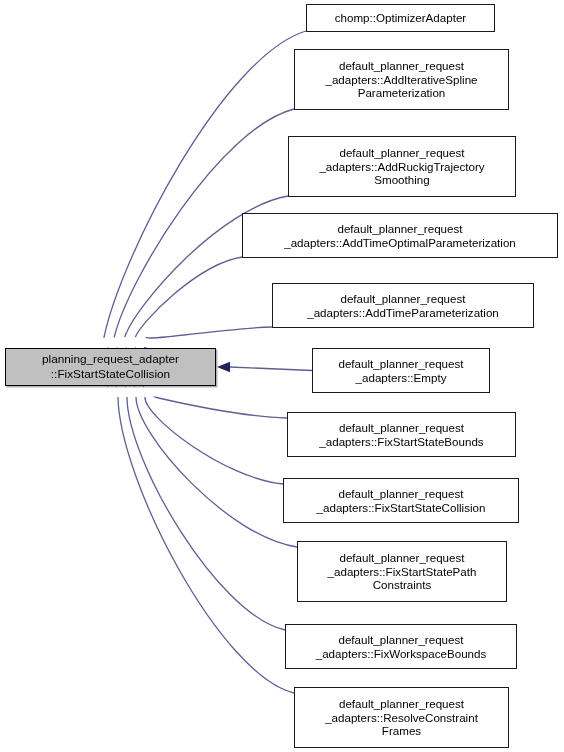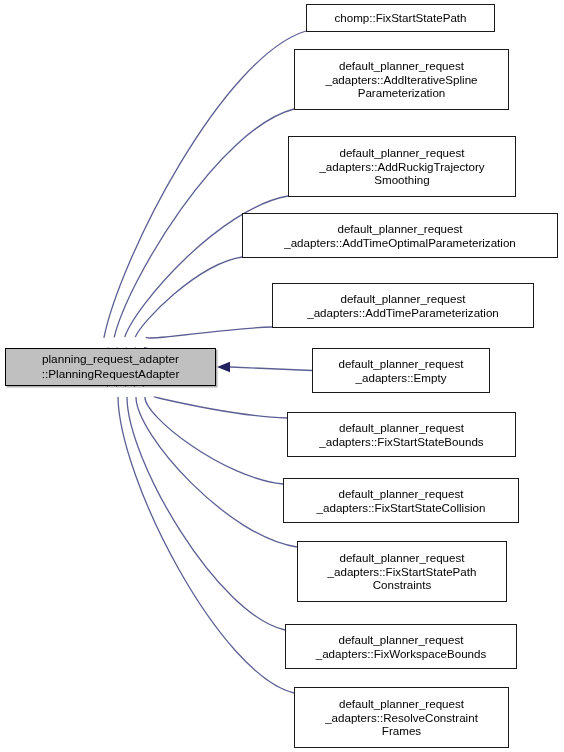--- a/index.html
+++ b/index.html
@@ -75,22 +75,22 @@
       <polygon points="135.00,387.00 124.18,378.12 133.29,373.10" fill="#21215e"></polygon>
       <path d="M 297 547 C 228.6 537.4 136.26 435 136 397" fill="none" stroke="#5c5f94" stroke-width="1.3"></path>
       <polygon points="126.00,387.00 115.18,378.12 124.29,373.10" fill="#21215e"></polygon>
       <path d="M 285 630 C 217.8 615.42 127.08 459.9 127 397" fill="none" stroke="#5c5f94" stroke-width="1.3"></path>
       <polygon points="117.00,387.00 106.18,378.12 115.29,373.10" fill="#21215e"></polygon>
       <path d="M 294 693 C 219.6 674.64 119.16 478.8 118 397" fill="none" stroke="#5c5f94" stroke-width="1.3"></path>
       <polygon points="108.00,387.00 97.18,378.12 106.29,373.10" fill="#21215e"></polygon>
     </svg>
   <div id="node-layer">
       <div class="node root" style="left: 5px; top: 348px; width: 211px; height: 38px;"><span class="node-label">planning_request_adapter
-::PlanningRequestAdapter</span></div>
-      <div class="node" style="left: 306px; top: 4px; width: 189px; height: 28px;"><span class="node-label">chomp::FixStartStatePath</span></div>
+::FixStartStateCollision</span></div>
+      <div class="node" style="left: 306px; top: 4px; width: 189px; height: 28px;"><span class="node-label">chomp::OptimizerAdapter</span></div>
       <div class="node" style="left: 294px; top: 49px; width: 215px; height: 61px;"><span class="node-label">default_planner_request
 _adapters::AddIterativeSpline
 Parameterization</span></div>
       <div class="node" style="left: 288px; top: 136px; width: 228px; height: 61px;"><span class="node-label">default_planner_request
 _adapters::AddRuckigTrajectory
 Smoothing</span></div>
       <div class="node" style="left: 242px; top: 213px; width: 316px; height: 45px;"><span class="node-label">default_planner_request
 _adapters::AddTimeOptimalParameterization</span></div>
       <div class="node" style="left: 272px; top: 283px; width: 262px; height: 45px;"><span class="node-label">default_planner_request
 _adapters::AddTimeParameterization</span></div>

